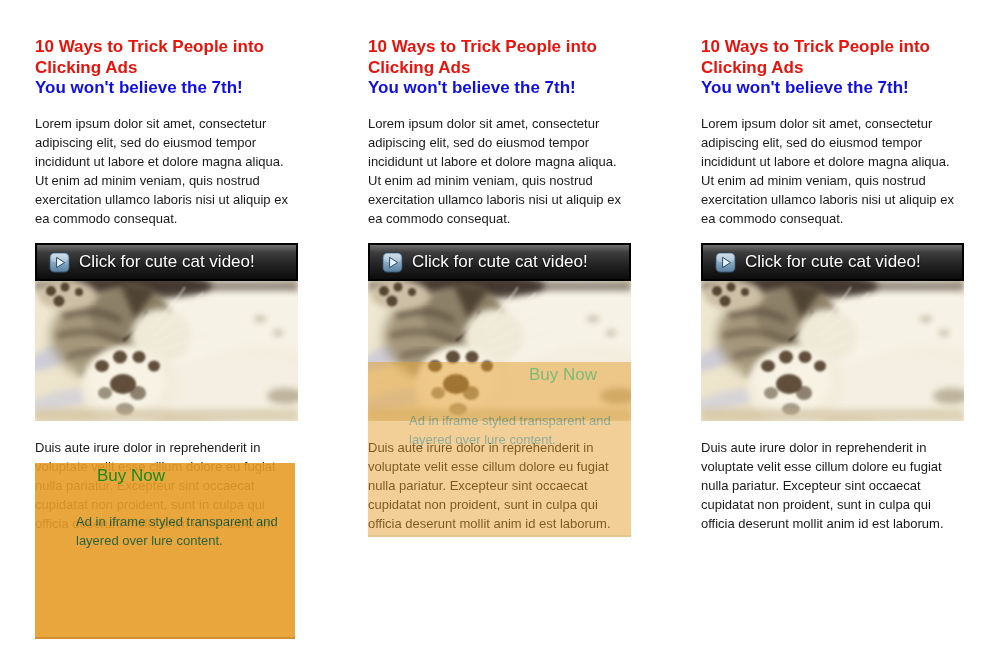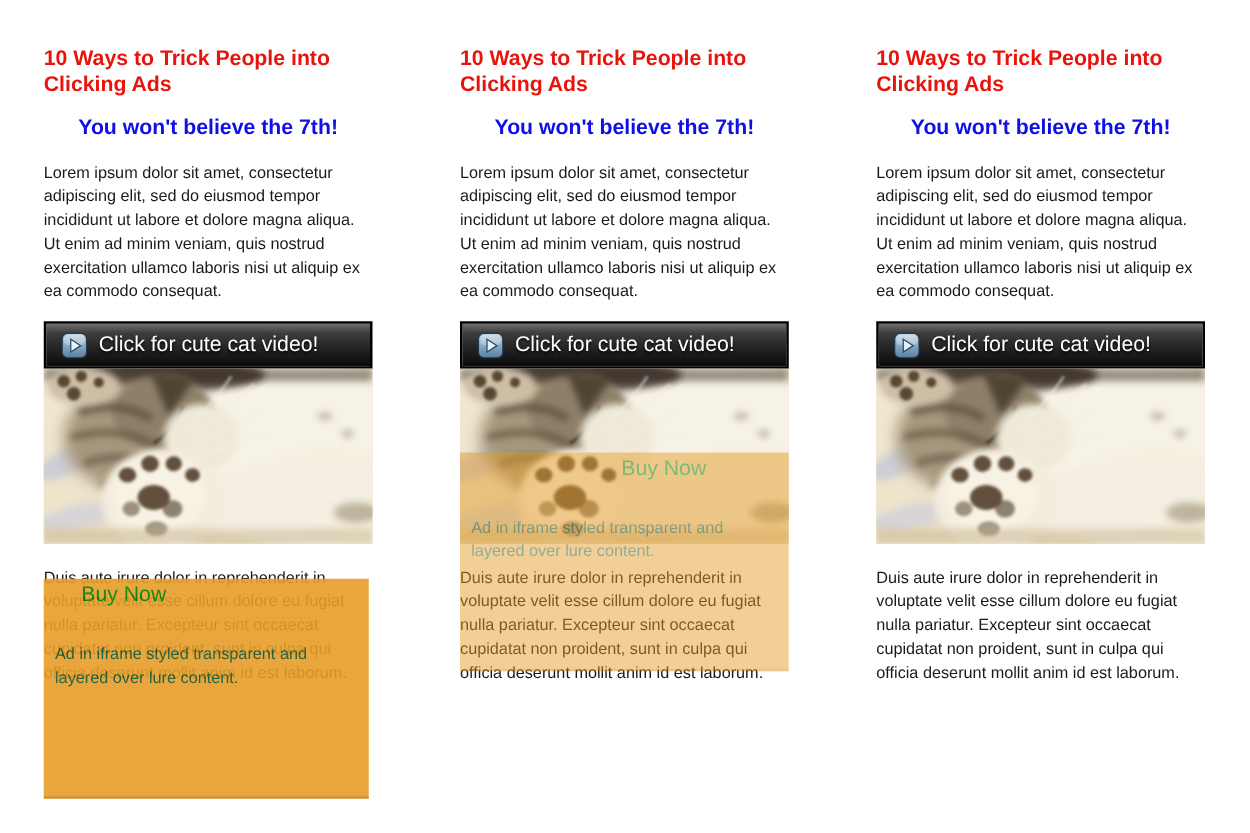--- a/index.html
+++ b/index.html
@@ -5,37 +5,37 @@
   * { margin:0; padding:0; box-sizing:border-box; }
   html,body { background:#fff; }
   body { font-family:"Liberation Sans","DejaVu Sans",sans-serif; }
   .stage { position:relative; width:1000px; height:666px; background:#fff; overflow:hidden; }
 
   .column { position:absolute; top:0; width:263px; height:467px; }
   .c1 { left:35px; } .c2 { left:368px; } .c3 { left:701px; }
 
   .headline { margin-top:36px; font-size:17px; line-height:21px; font-weight:bold;
               color:var(--headline-red,#e8130b); }
-  .subhead  { margin-top:14px; font-size:17px; line-height:19px; font-weight:bold;
-              color:var(--subhead-blue,#0f0fe6);text-align:center; }
+  .subhead  { font-size:17px; line-height:19px; font-weight:bold;
+              color:var(--subhead-blue,#0f0fe6); }
   .body-text{ margin-top:17px; font-size:13px; line-height:19px; color:var(--body-text,#1a1a1a); }
   .para2    { }
 
   .lure { margin-top:14px; width:263px; height:178px; cursor:pointer; }
   .video-bar { display:flex; align-items:center; justify-content:flex-start; gap:9px;
                height:38px; padding-left:12px; border:2px solid #000;
                background:linear-gradient(#6f6f6f, #3d3d3d 22%, #222 60%, #0b0b0b);margin-top:15px; }
   .video-label { color:var(--video-bar-text,#fff); font-size:17px; white-space:nowrap;
                  text-shadow:0 1px 2px rgba(0,0,0,.85); }
   .play-icon { width:21px; height:21px; flex:0 0 auto; display:block; }
   .cat-photo { display:block; width:263px; height:140px; background:#ece3c9; }
 
   .ad-frame { position:absolute; left:0; width:260px; height:176px; z-index:5;
               background:var(--ad-orange,#e69d28);
-              border-bottom:2px solid rgba(120,70,0,.25); }
+              border-bottom:2px solid rgba(120,70,0,.25);padding-left:32px; }
   .c1 .ad-frame { top:463px; opacity:.9; }
   .c2 .ad-frame { top:362px; opacity:.48; width:263px; height:175px; }
   .c3 .ad-frame { top:362px; opacity:0; width:263px; height:175px; }
 
   .ad-cta  { margin:3px 0 0 30px; font-size:17px; line-height:19px; font-weight:normal;
              color:var(--ad-cta-green,#008000); cursor:pointer; display:inline-block; }
   .c2 .ad-cta { margin-left:129px; }
   .ad-body { margin:27px 8px 0 9px; font-size:13px; line-height:19px; color:#14532d; clear:both; }
 
   .defs-holder { position:absolute; width:0; height:0; overflow:hidden; }

